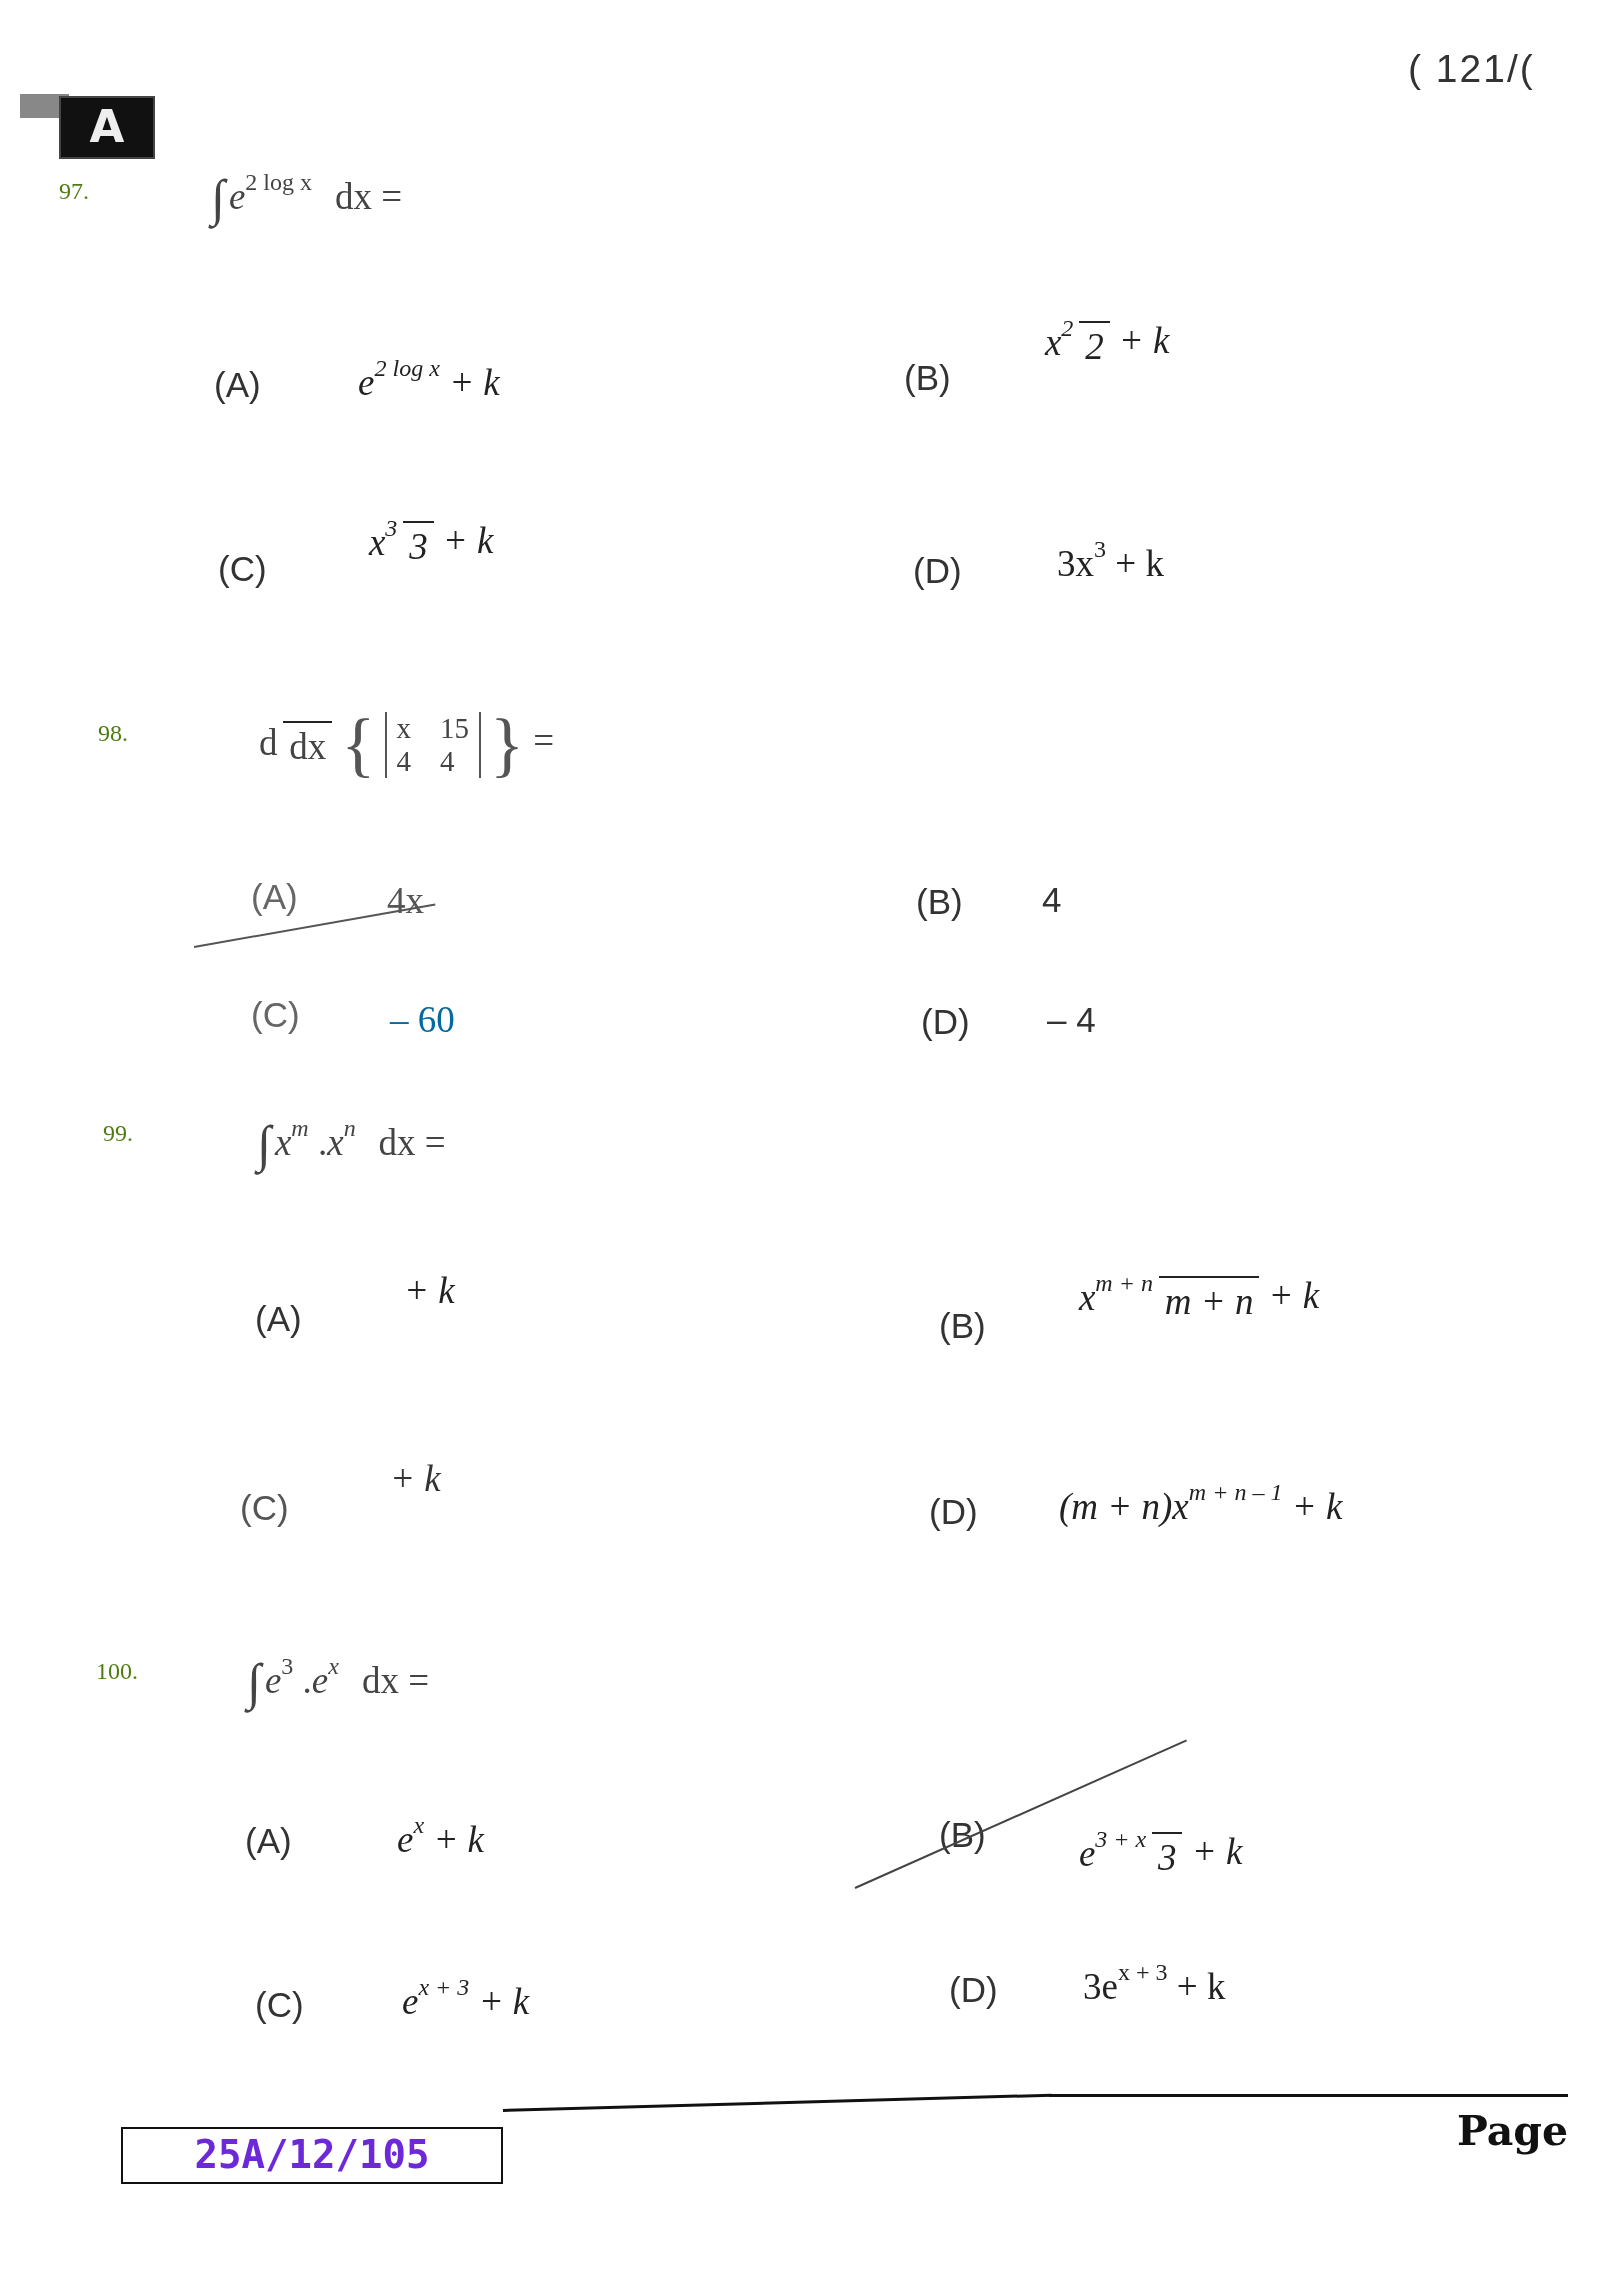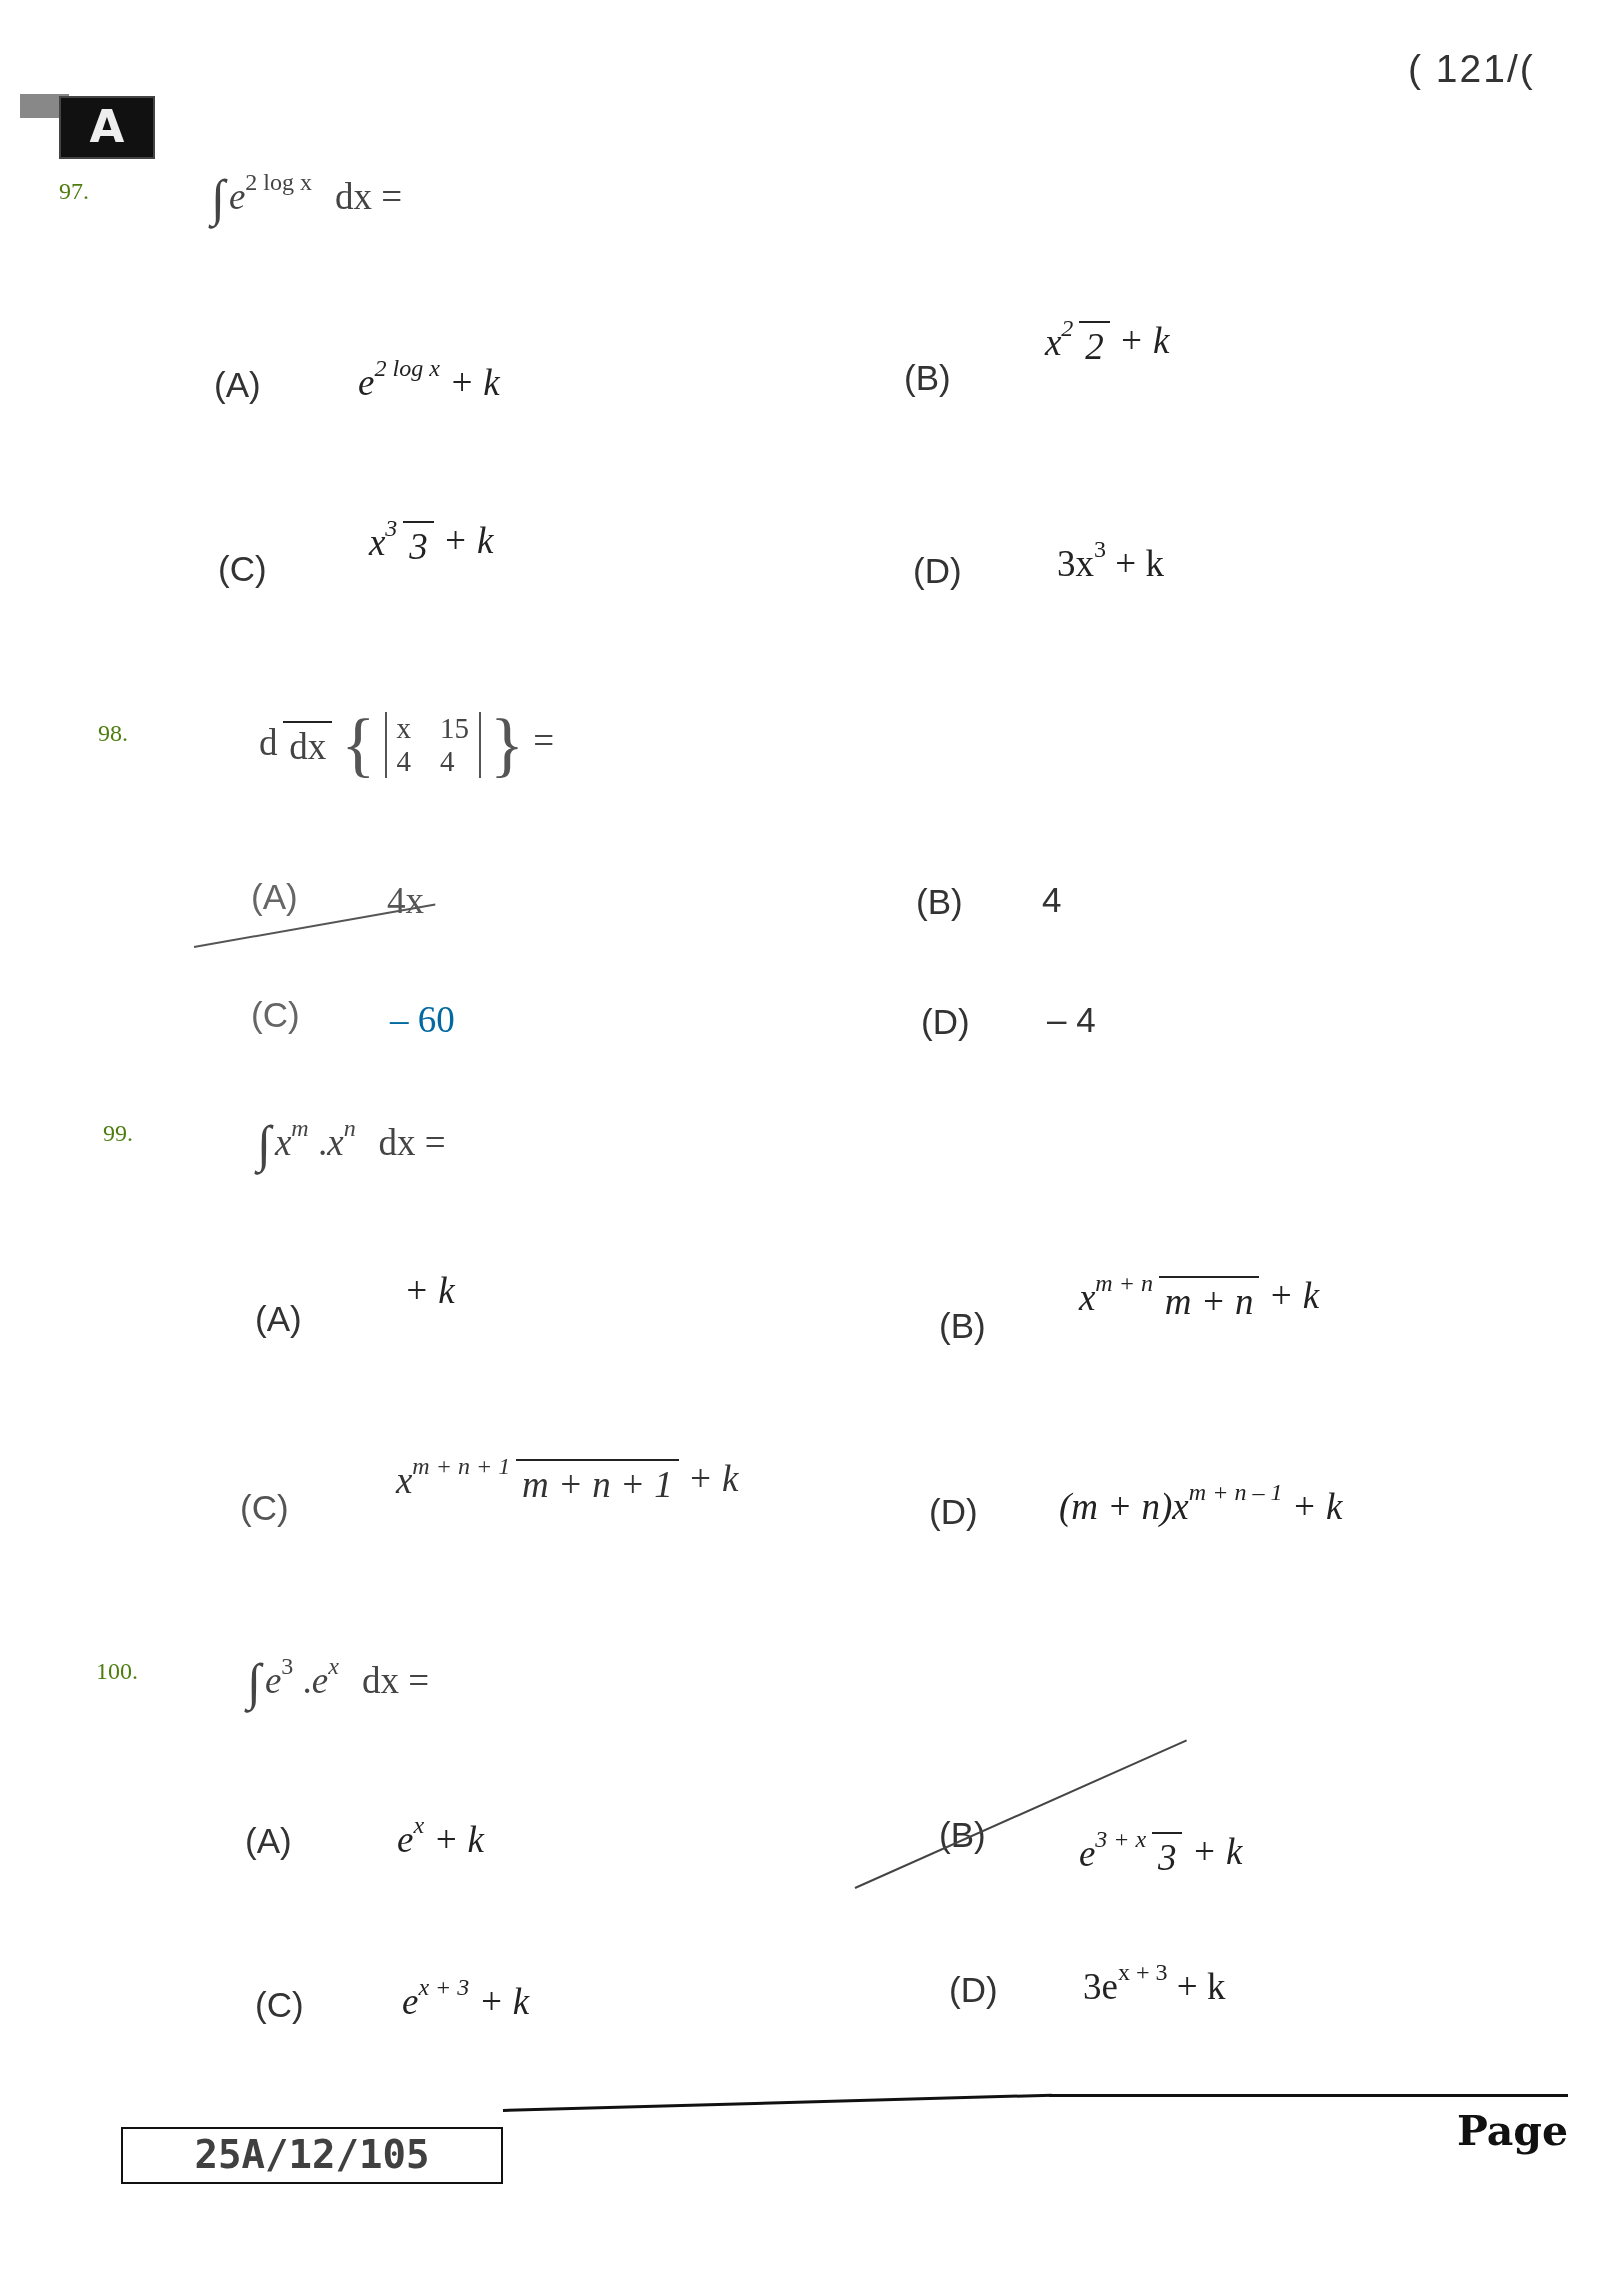--- a/index.html
+++ b/index.html
@@ -17,21 +17,21 @@
   .oexp { font-family:"Liberation Serif", serif; font-size:37px; color:#222; font-style:italic; }
   .frac { display:inline-flex; vertical-align:middle; }
   .frac .num { padding:0 5.9px 2px; }
   .frac .den { border-top:2.9px solid #222; padding:2px 5.9px 0; }
   sup { font-size:0.65em; vertical-align:0.8em; line-height:0; }
   .integral { font-size:51px; font-style:normal; vertical-align:-5.9px; margin-right:3.9px; }
   .det { display:inline-grid; grid-template-columns:auto auto; column-gap:29px; border-left:2.9px solid #555; border-right:2.9px solid #555; padding:0 9.8px; font-size:29px; vertical-align:middle; line-height:33px; }
   .brace { font-size:71px; vertical-align:middle; color:#555; font-style:normal; }
   .strike { position:absolute; height:2px; background:#555; transform-origin:left center; }
   .footer-box { left:121px; top:2127px; width:382px; height:57px; border:2.9px solid #111; box-sizing:border-box;
-                font-family:"DejaVu Sans Mono", monospace; font-size:39px; font-weight:bold; text-align:center; line-height:51px; color:#404040; }
+                font-family:"DejaVu Sans Mono", monospace; font-size:39px; font-weight:bold; text-align:center; line-height:51px; color:#6d28d9; }
   .footer-line { height:2.9px; background:#111; }
   .page-label { left:1457px; top:2107px; font-family:"DejaVu Serif", serif; font-weight:bold; font-size:41px; color:#111; }
 </style>
 </head>
 <body>
 
 <div class="abs code-top">( 121/(</div>
 <div class="abs setbox-shadow"></div>
 <div class="abs setbox">
   <span>A</span>
@@ -119,24 +119,20 @@
 <div class="abs oexp" style="left:1073px; top:1274px;">
   <span class="frac">
     <span class="num"><span>x</span><sup>m + n</sup></span>
     <span class="den">m + n</span>
   </span>
   <span>+ k</span>
 </div>
 
 <div class="abs opt" style="left:240px; top:1488px; color:#555;">(C)</div>
 <div class="abs oexp" style="left:390px; top:1457px; color:#333;">
-  <span class="frac">
-    <span class="num"><span>x</span><sup>m + n + 1</sup></span>
-    <span class="den">m + n + 1</span>
-  </span>
   <span>+ k</span>
 </div>
 
 <div class="abs opt" style="left:929px; top:1492px;">(D)</div>
 <div class="abs oexp" style="left:1059px; top:1485px;">
   <span>(m + n)</span><span>x</span><sup>m + n – 1</sup>
   <span>+ k</span>
 </div>
 
 <div class="abs qnum" style="left:96px; top:1658px;">100.</div>

